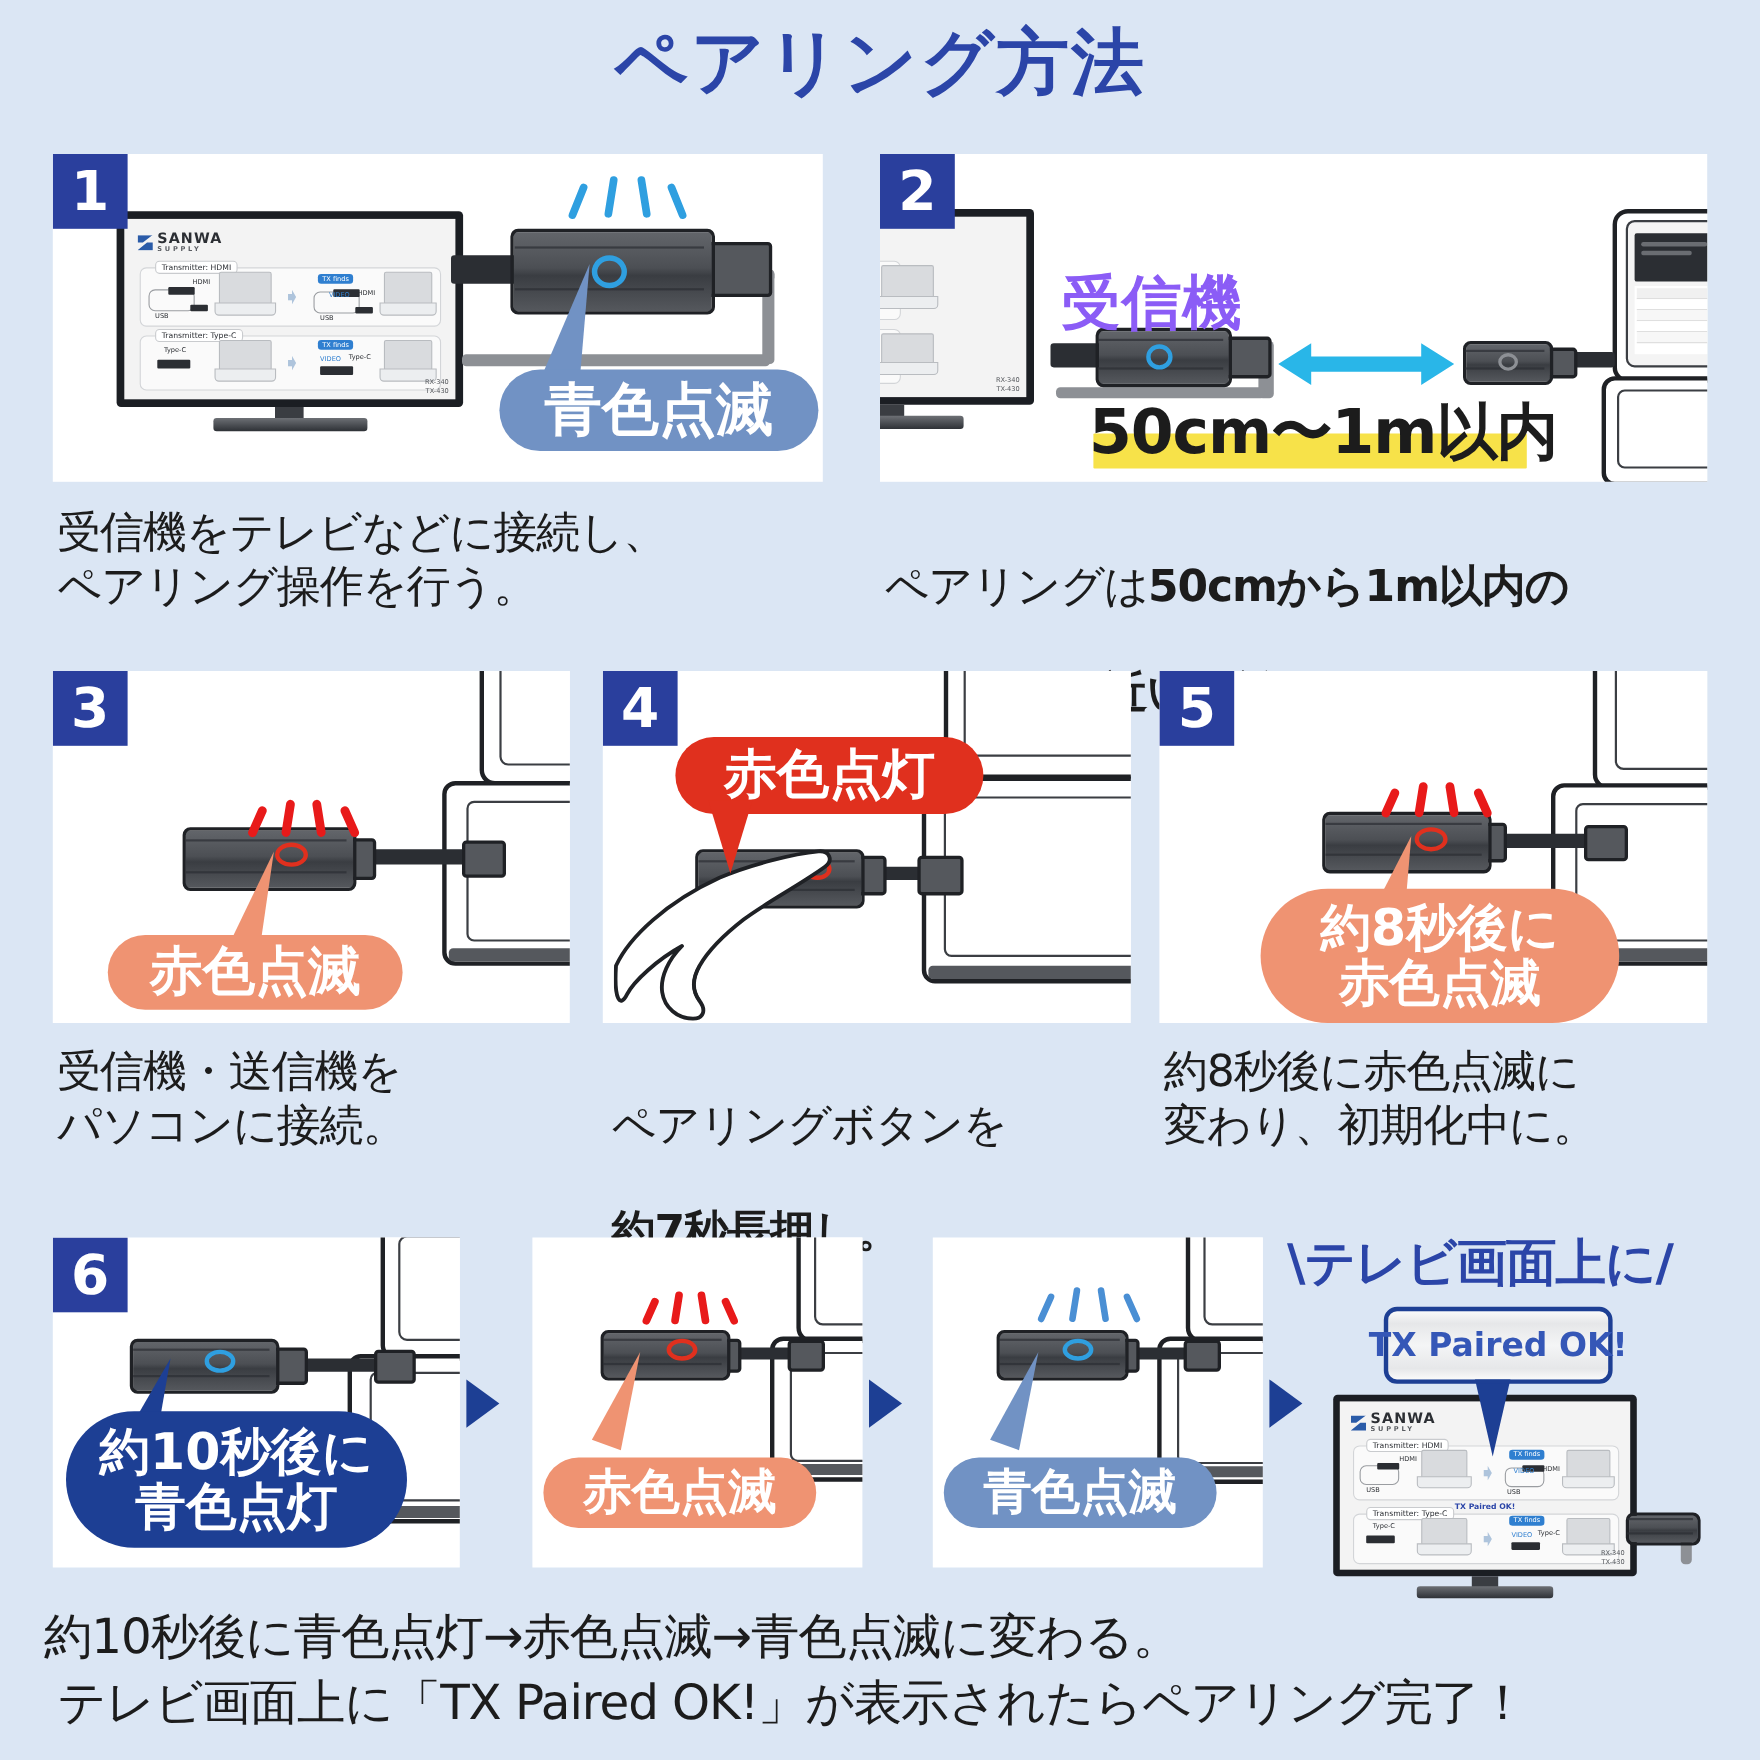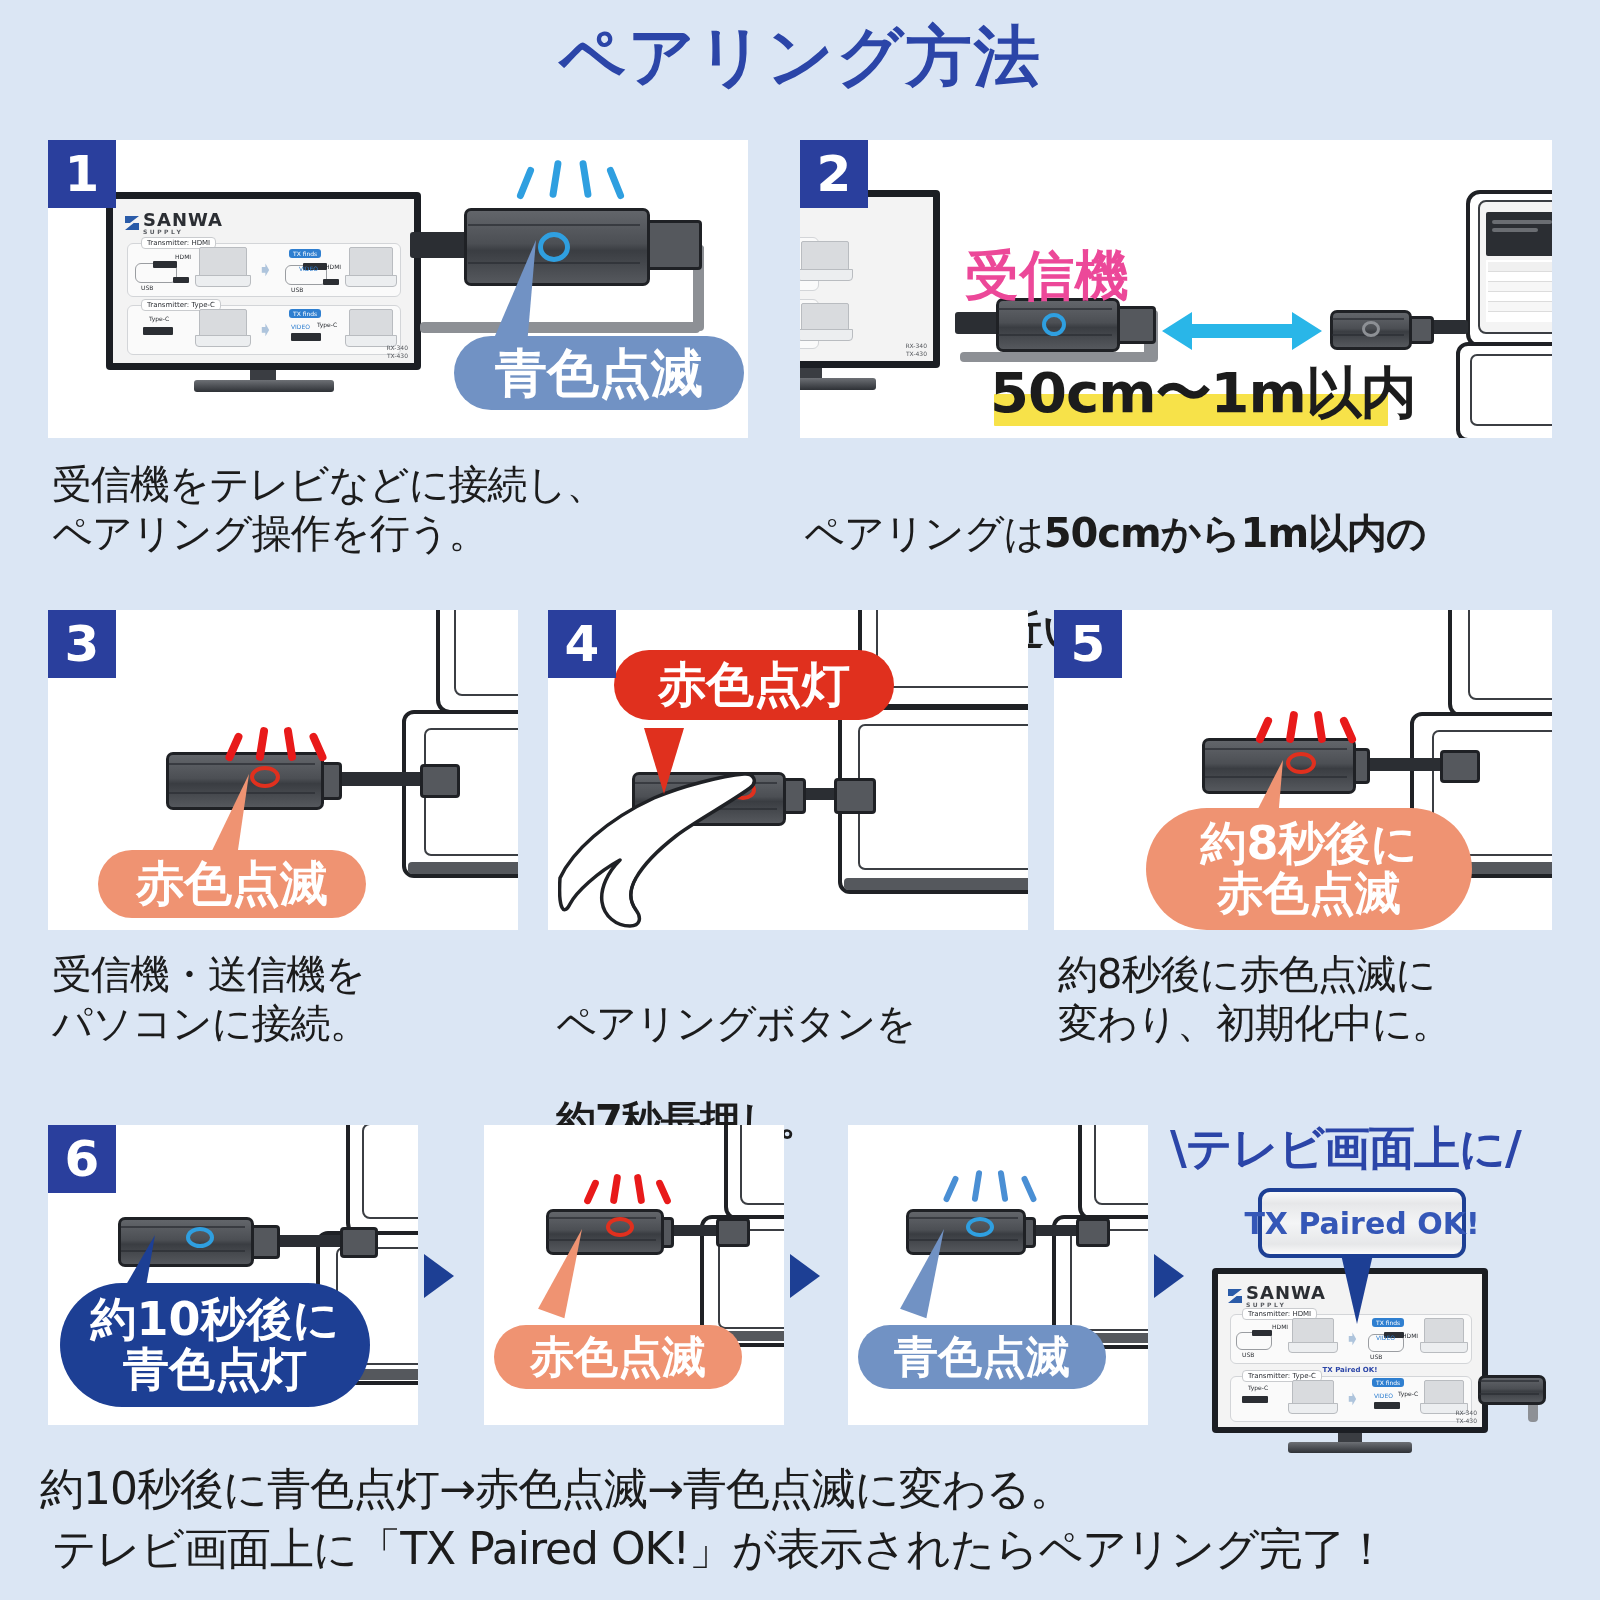--- a/index.html
+++ b/index.html
@@ -76,21 +76,21 @@
   .tv-stand-neck{position:absolute;background:#3a3d42;}
   .tv-stand-base{position:absolute;background:linear-gradient(180deg,#6d7075,#2e3136);border-radius:3px;}
 
   
   .sanwa{position:absolute;display:flex;align-items:center;gap:4px;}
   .sanwa-mark{
     width:14px;height:14px;background:#2a5ba8;
     clip-path:polygon(0 0,100% 0,35% 50%,100% 50%,100% 100%,0 100%,62% 50%,0 50%);
   }
   .sanwa-txt{display:flex;flex-direction:column;line-height:1;}
-  .sanwa-txt .b{font-size:18px;font-weight:bold;color:#2b2e33;letter-spacing:1px;}
+  .sanwa-txt .b{font-size:13px;font-weight:bold;color:#2b2e33;letter-spacing:1px;}
   .sanwa-txt .s{font-size:6px;font-weight:bold;color:#5a5d62;letter-spacing:2.5px;}
   .secbox{position:absolute;border:1px solid #d3d5d8;border-radius:6px;background:#fafafa;}
   .sectag{
     position:absolute;background:#fff;border:1px solid #c9cbce;border-radius:4px;
     font-size:7px;color:#2b2e33;padding:1px 5px;white-space:nowrap;
   }
   .txbadge{
     position:absolute;background:#2f7fd0;color:#fff;border-radius:3px;
     font-size:6px;padding:1px 4px;white-space:nowrap;
   }
@@ -110,21 +110,21 @@
   .nb-lid-in{position:absolute;border:2px solid #3b3e43;border-radius:8px;}
   .nb-body{position:absolute;border:4px solid #1f2125;border-radius:12px;background:#fff;}
   .nb-body-in{position:absolute;border:2px solid #3b3e43;border-radius:7px;}
   .nb-shadow{position:absolute;background:#55585d;border-radius:4px;}
 
   
   .hand{position:absolute;z-index:22;}
 
   
   .lbl-jp{
-    position:absolute;color:#ec4899;font-weight:bold;
+    position:absolute;color:#8b5cf6;font-weight:bold;
     font-size:54px;letter-spacing:1px;z-index:30;white-space:nowrap;
   }
   .dist{
     position:absolute;font-weight:bold;font-size:56px;color:#1c1c1c;
     z-index:30;white-space:nowrap;letter-spacing:-1px;
   }
   .dist-hl{
     position:absolute;background:#f7e249;z-index:29;border-radius:1px;
   }
   .arrow2{position:absolute;z-index:28;}
@@ -395,21 +395,21 @@
     </div>
 
     <div class="hand" style="left:10px;top:150px;width:230px;height:170px;">
       <svg width="230" height="170" viewBox="0 0 230 170">
         <path d="M2,118 C14,92 48,60 96,38 C124,26 164,16 186,14 C196,13 200,22 192,28 C170,44 136,62 118,76 C100,90 86,104 78,118 C70,132 72,142 78,150 C84,158 82,166 72,166 C58,166 46,156 44,142 C42,128 50,112 62,100 C40,112 18,132 12,144 C6,156 0,150 2,118 Z" fill="#ffffff" stroke="#1f2125" stroke-width="3.5" stroke-linejoin="round"></path>
         <path d="M78,118 C70,132 72,142 78,150" fill="none" stroke="#1f2125" stroke-width="3"></path>
       </svg>
     </div>
 
     <div class="tail" style="left:96px;top:118px;border-left:20px solid transparent;border-right:20px solid transparent;border-top:66px solid #e0301e;z-index:31;"></div>
-    <div class="bubble bub-red" style="left:66px;top:40px;width:280px;height:70px;font-size:48px;">赤色点灯</div>
+    <div class="bubble bub-red" style="left:66px;top:60px;width:280px;height:70px;font-size:48px;">赤色点灯</div>
   </div>
 
   <div class="cap" style="left:556px;top:950px;width:470px;">
     <span>ペアリングボタンを</span><br>
     <b>約7秒長押し。</b>
   </div>
 
   <div class="panel" style="left:1054px;top:610px;width:498px;height:320px;">
     <div class="badge">5</div>
 

